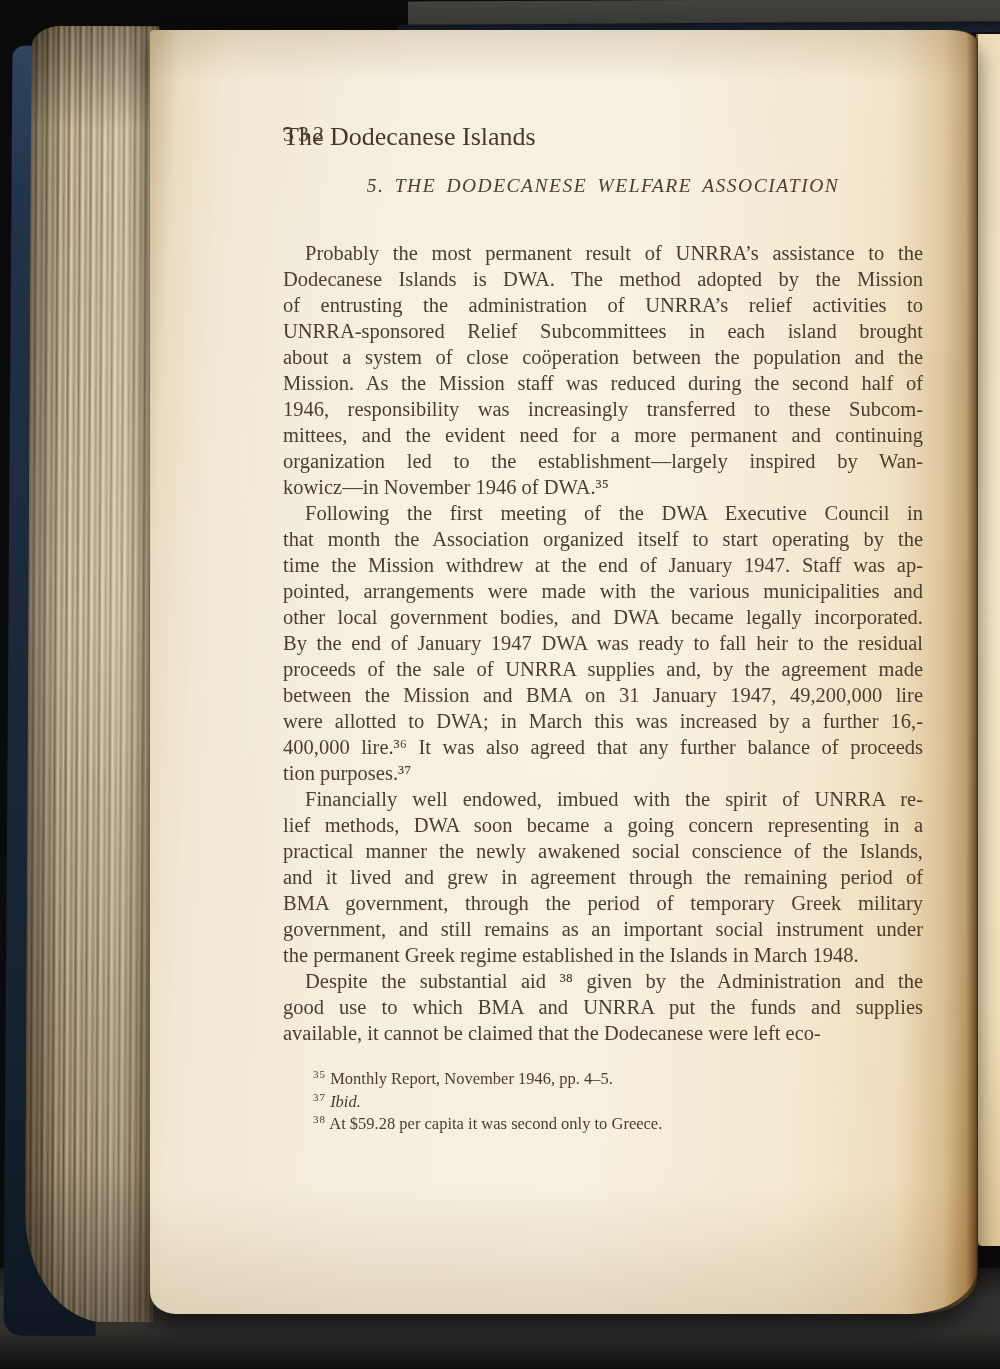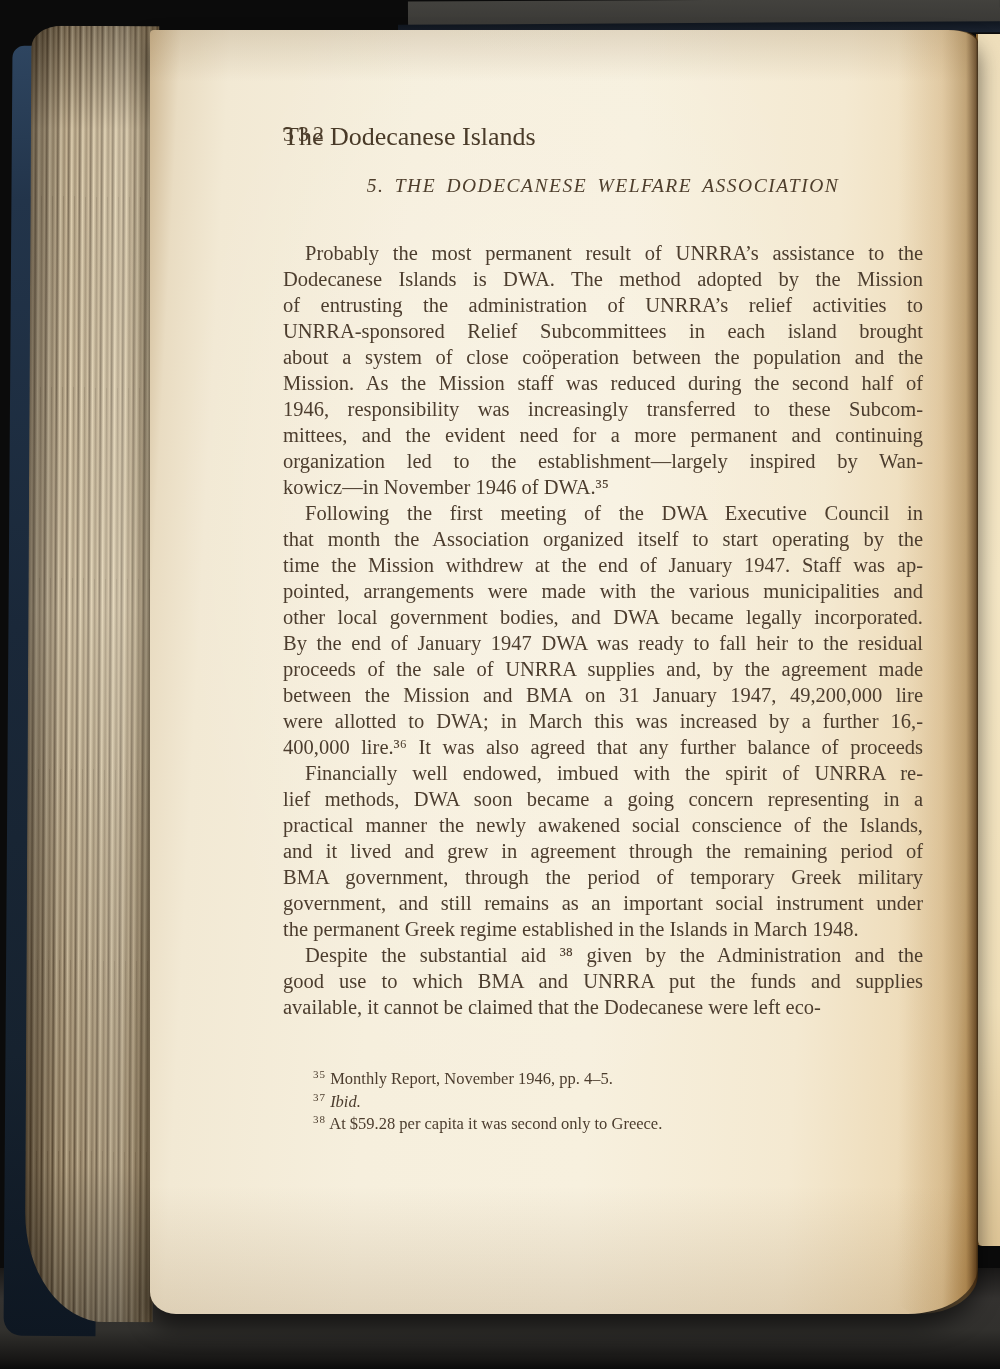--- a/index.html
+++ b/index.html
@@ -134,20 +134,21 @@
         <div class="line j indent">Following the first meeting of the DWA Executive Council in</div>
         <div class="line j">that month the Association organized itself to start operating by the</div>
         <div class="line j">time the Mission withdrew at the end of January 1947. Staff was ap-</div>
         <div class="line j">pointed, arrangements were made with the various municipalities and</div>
         <div class="line j">other local government bodies, and DWA became legally incorporated.</div>
         <div class="line j">By the end of January 1947 DWA was ready to fall heir to the residual</div>
         <div class="line j">proceeds of the sale of UNRRA supplies and, by the agreement made</div>
         <div class="line j">between the Mission and BMA on 31 January 1947, 49,200,000 lire</div>
         <div class="line j">were allotted to DWA; in March this was increased by a further 16,-</div>
         <div class="line j">400,000 lire.³⁶ It was also agreed that any further balance of proceeds</div>
+        <div class="line">tion purposes.³⁷</div>
         <div class="line j indent">Financially well endowed, imbued with the spirit of UNRRA re-</div>
         <div class="line j">lief methods, DWA soon became a going concern representing in a</div>
         <div class="line j">practical manner the newly awakened social conscience of the Islands,</div>
         <div class="line j">and it lived and grew in agreement through the remaining period of</div>
         <div class="line j">BMA government, through the period of temporary Greek military</div>
         <div class="line j">government, and still remains as an important social instrument under</div>
         <div class="line">the permanent Greek regime established in the Islands in March 1948.</div>
         <div class="line j indent">Despite the substantial aid ³⁸ given by the Administration and the</div>
         <div class="line j">good use to which BMA and UNRRA put the funds and supplies</div>
         <div class="line">available, it cannot be claimed that the Dodecanese were left eco-</div>

